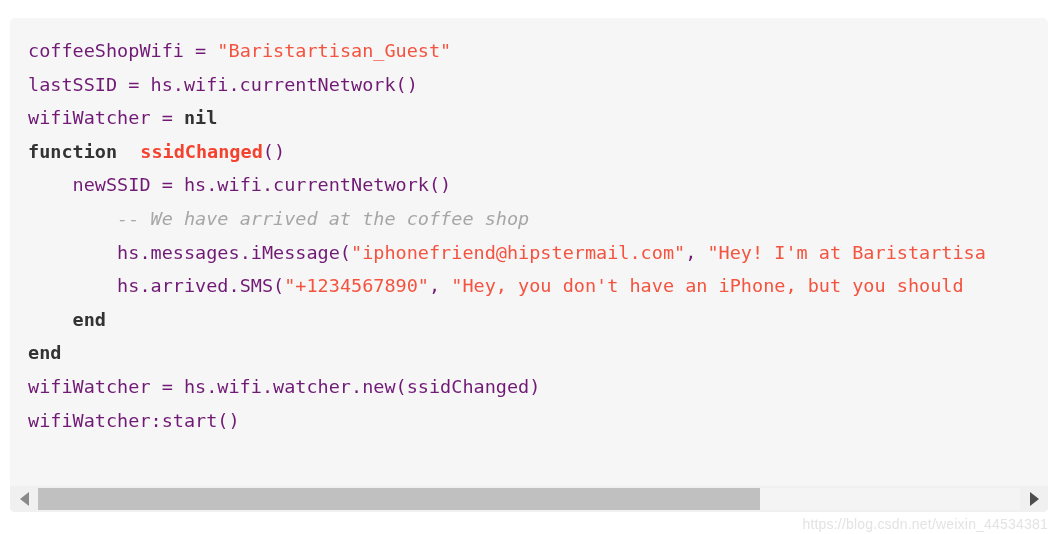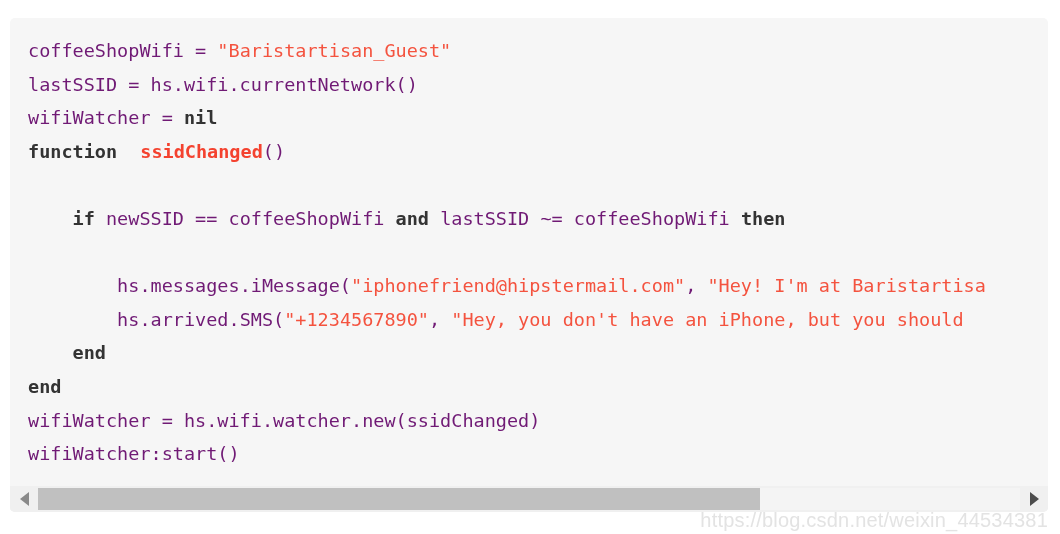--- a/index.html
+++ b/index.html
@@ -103,43 +103,42 @@
   }
   .arrow-left  { border-right: 9px solid #8a8a8a; }
   .arrow-right { border-left: 9px solid #4d4d4d; }
 
   
   .watermark {
     position: absolute;
     right: 12px;
     bottom: 2px;
     font-family: "Liberation Sans", sans-serif;
-    font-size: 20px;
+    font-size: 14px;
     color: #e3e3e3;
     white-space: nowrap;
     pointer-events: none;
     letter-spacing: 0.2px;
   }
 </style>
 </head>
 <body>
 
 <div class="page">
 
   <div class="code-block">
 
     <div class="code-scroll">
       <div id="code-lines">
           <div class="code-line"><span class="tok-plain">coffeeShopWifi = </span><span class="tok-str">"Baristartisan_Guest"</span></div>
           <div class="code-line"><span class="tok-plain">lastSSID = hs.wifi.currentNetwork()</span></div>
           <div class="code-line"><span class="tok-plain">wifiWatcher = </span><span class="tok-kw">nil</span></div>
           <div class="code-line"><span class="tok-kw">function</span><span class="tok-plain"> </span><span class="tok-fn">ssidChanged</span><span class="tok-plain">()</span></div>
-          <div class="code-line"><span class="tok-plain">    </span></div>
-          <div class="code-line"><span class="tok-plain">    </span><span class="tok-kw">if</span><span class="tok-plain"> newSSID == coffeeShopWifi </span><span class="tok-kw">and</span><span class="tok-plain"> lastSSID ~= coffeeShopWifi </span><span class="tok-kw">then</span></div>
-          <div class="code-line"><span class="tok-plain">        </span></div>
+          <div class="code-line"><span class="tok-plain">    </span><span class="tok-plain">newSSID = hs.wifi.currentNetwork()</span></div>
+          <div class="code-line"><span class="tok-plain">        </span><span class="tok-com">-- We have arrived at the coffee shop</span></div>
           <div class="code-line"><span class="tok-plain">        </span><span class="tok-plain">hs.messages.iMessage(</span><span class="tok-str">"iphonefriend@hipstermail.com"</span><span class="tok-plain">, </span><span class="tok-str">"Hey! I'm at Baristartisa</span></div>
           <div class="code-line"><span class="tok-plain">        </span><span class="tok-plain">hs.arrived.SMS(</span><span class="tok-str">"+1234567890"</span><span class="tok-plain">, </span><span class="tok-str">"Hey, you don't have an iPhone, but you should</span></div>
           <div class="code-line"><span class="tok-plain">    </span><span class="tok-kw">end</span></div>
           <div class="code-line"><span class="tok-kw">end</span></div>
           <div class="code-line"><span class="tok-plain">wifiWatcher = hs.wifi.watcher.new(ssidChanged)</span></div>
           <div class="code-line"><span class="tok-plain">wifiWatcher:start()</span></div>
         </div>
     </div>
 
     <div class="hscroll">

